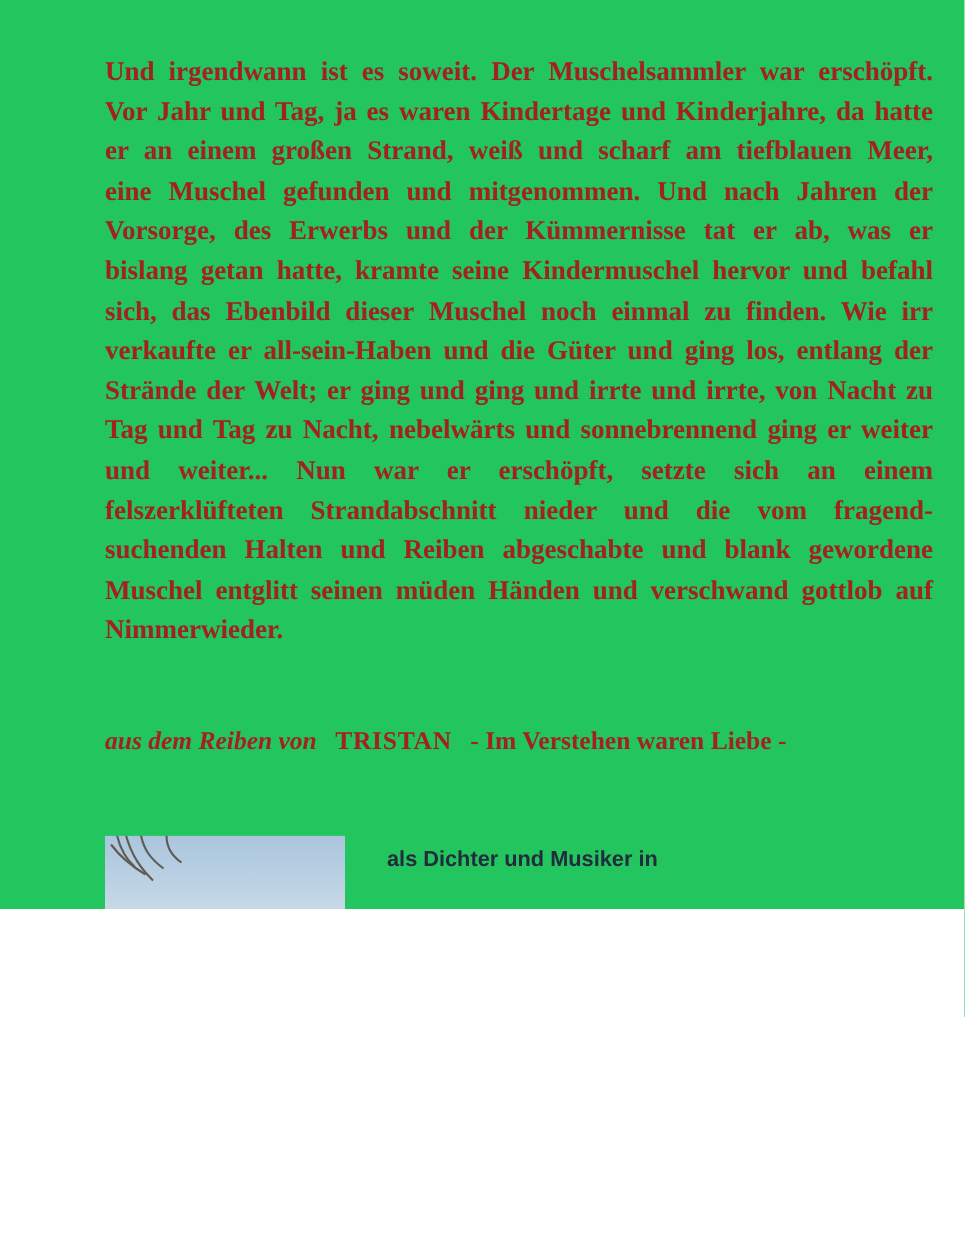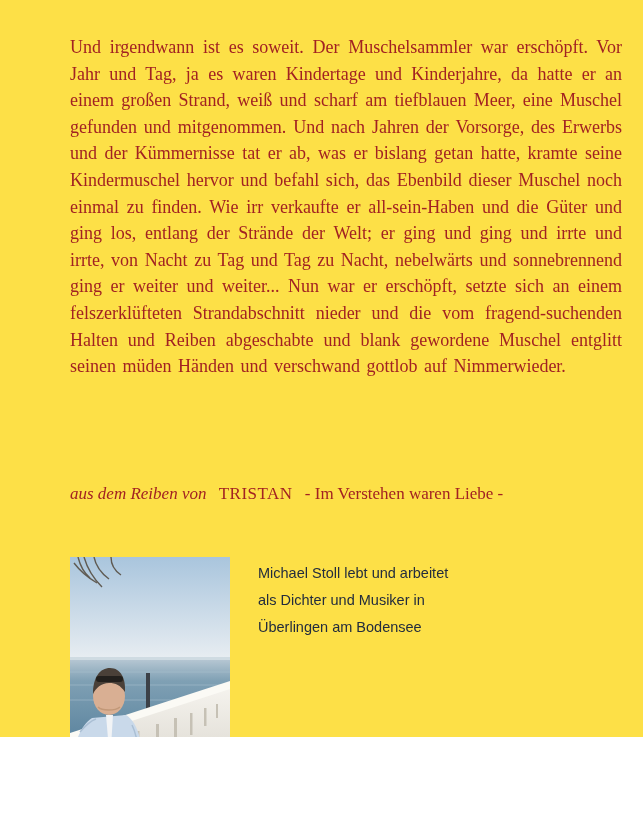--- a/index.html
+++ b/index.html
@@ -1,22 +1,23 @@
 <!DOCTYPE html>
 <html><head>
 <meta charset="utf-8">
 <style>
   html, body { margin:0; padding:0; background:#ffffff; }
   .page {
     position: relative;
     width: 643px;
-    height: 737px;
-    background: #fde047;
+    height: 606px;
+    background: #22c55e;
     font-family: "Liberation Serif", serif;
     overflow: hidden;
+    font-weight: bold;
   }
   .excerpt {
     position: absolute;
     left: 70px;
     top: 34px;
     width: 552px;
     margin: 0;
     color: #a22222;
     font-size: 18px;
     line-height: 26.6px;
@@ -142,23 +143,21 @@
         <path d="M62,168 C66,176 68,186 69,200" stroke="#aabfd4" stroke-width="1.5" fill="none"></path>
         <ellipse cx="39" cy="139" rx="16" ry="19" fill="#d9af93"></ellipse>
         <path d="M23,137 C23,120 30,111 40,111 C 51,111 56,122 55,135 C 50,128 46,126 39,126 C 31,126 26,131 23,137 Z" fill="#4a4038"></path>
         <rect x="26" y="119" width="27" height="6" rx="3" fill="#23201d"></rect>
         <path d="M28,150 C32,154 45,154 50,150" stroke="#c29878" stroke-width="1.5" fill="none"></path>
       </g>
     </svg>
   </div>
 
   <div class="author-info">
-    <div>Michael Stoll lebt und arbeitet</div>
     <div>als Dichter und Musiker in</div>
-    <div>Überlingen am Bodensee</div>
   </div>
 
   <div class="barcode">
     <svg viewBox="0 0 114 27" xmlns="http://www.w3.org/2000/svg">
       <g fill="#000000">
 
         <rect x="0" y="0" width="1.5" height="27"></rect>
         <rect x="3" y="0" width="1.5" height="27"></rect>
         <rect x="55" y="0" width="1.5" height="27"></rect>
         <rect x="58" y="0" width="1.5" height="27"></rect>

